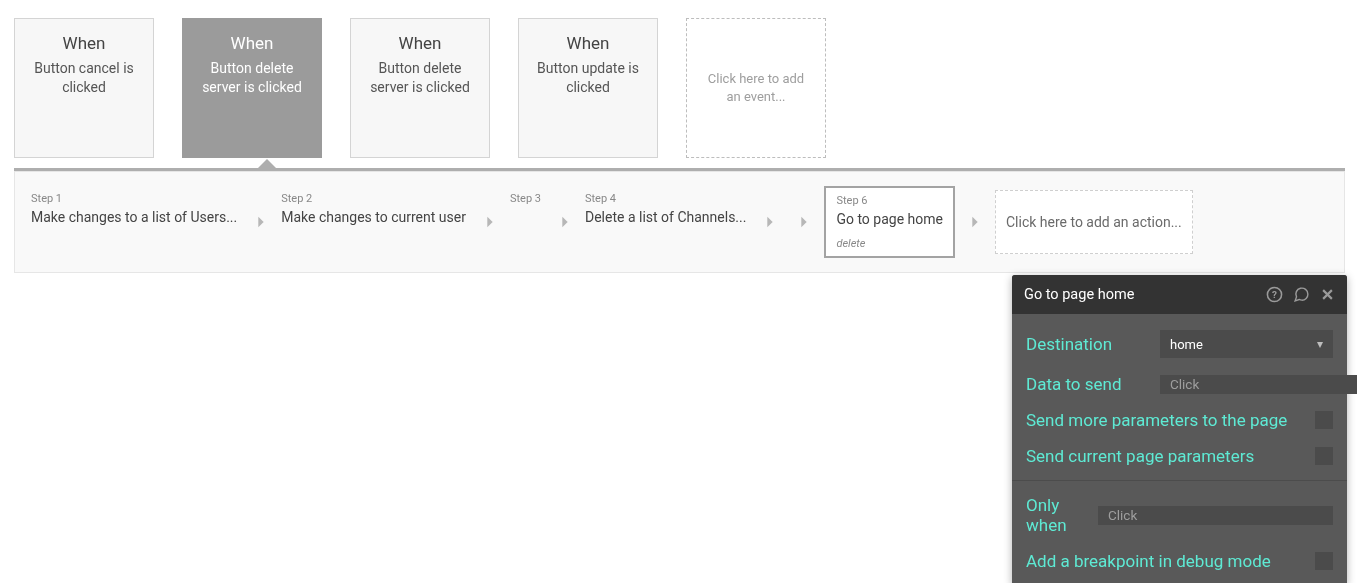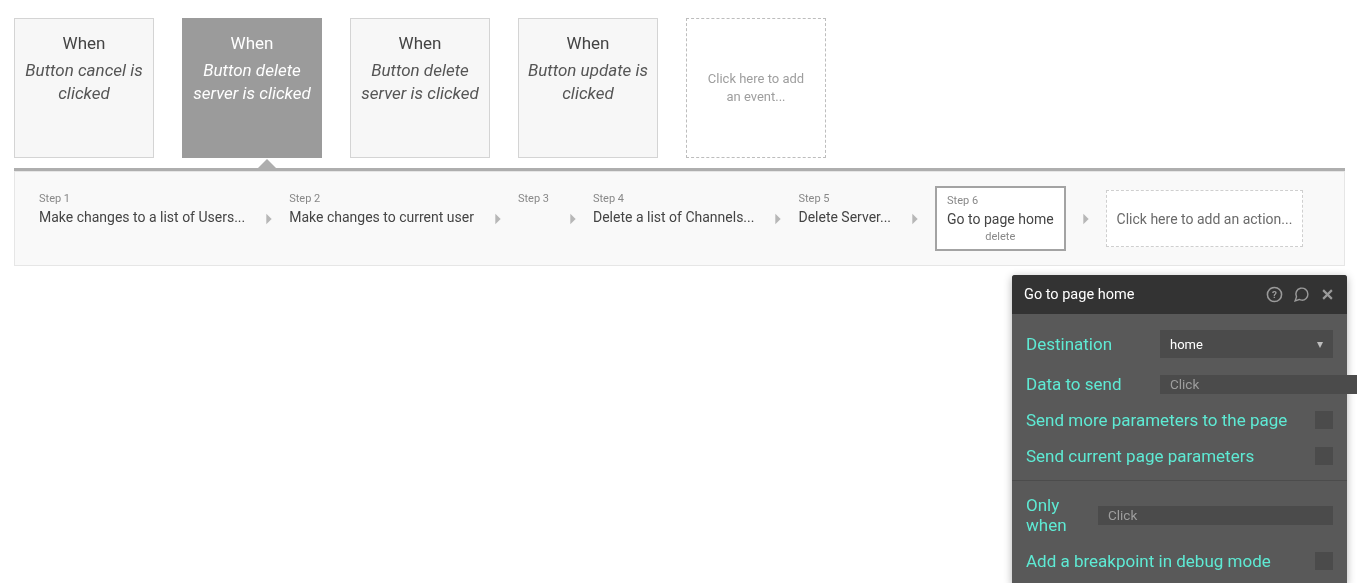--- a/index.html
+++ b/index.html
@@ -37,24 +37,23 @@
     color: #fff;
   }
   .event-card .title {
     font-size: 17px;
     font-weight: 400;
     margin-bottom: 6px;
     color: #444;
   }
   .event-card.selected .title { color: #fff; }
   .event-card .desc {
-    font-size: 17px;
+    font-size: 14px;
     line-height: 1.35;
     color: #555;
-    font-style: italic;
   }
   .event-card.selected .desc { color: #fff; }
   .event-card.add {
     border: 1px dashed #bdbdbd;
     background: #ffffff;
     display: flex;
     align-items: center;
     justify-content: center;
     padding: 0 14px;
   }
@@ -81,21 +80,21 @@
     border-bottom: 9px solid #aeaeae;
   }
 
   
   .steps-strip {
     margin: 0 14px;
     border: 1px solid #e6e6e6;
     background: #f9f9f9;
     display: flex;
     align-items: stretch;
-    padding: 18px 24px;
+    padding: 18px 16px;
     gap: 6px;
     overflow: hidden;
   }
   .step {
     white-space: nowrap;
     padding: 2px 4px 2px 0;
     cursor: pointer;
   }
   .step .num {
     font-size: 11px;
@@ -108,22 +107,23 @@
   }
   .step.selected {
     border: 2px solid #a3a3a3;
     background: #ffffff;
     padding: 6px 10px;
     margin: -4px 0;
   }
   .step.selected .sub {
     font-size: 11px;
     color: #888;
-    text-align: center;
-    margin-top: 3px;
+    text-align: left;
+    margin-top: 10px;
+    font-style: italic;
   }
   .step-arrow {
     display: flex;
     align-items: center;
     padding: 0 6px;
     color: #b7b7b7;
   }
   .step-arrow svg { width: 16px; height: 16px; }
   .step.add-action {
     border: 1px dashed #cfcfcf;
@@ -286,24 +286,20 @@
   <div class="step">
     <div class="num">Step 4</div>
     <div class="label">Delete a list of Channels...</div>
   </div>
   <div class="step-arrow">
     <svg viewBox="0 0 24 24" fill="currentColor">
         <path d="M8 4l8 8-8 8V4z"></path>
       </svg>
   </div>
 
-  <div class="step">
-    <div class="num">Step 5</div>
-    <div class="label">Delete Server...</div>
-  </div>
   <div class="step-arrow">
     <svg viewBox="0 0 24 24" fill="currentColor">
         <path d="M8 4l8 8-8 8V4z"></path>
       </svg>
   </div>
 
   <div class="step selected">
     <div class="num">Step 6</div>
     <div class="label">Go to page home</div>
     <div class="sub">delete</div>

